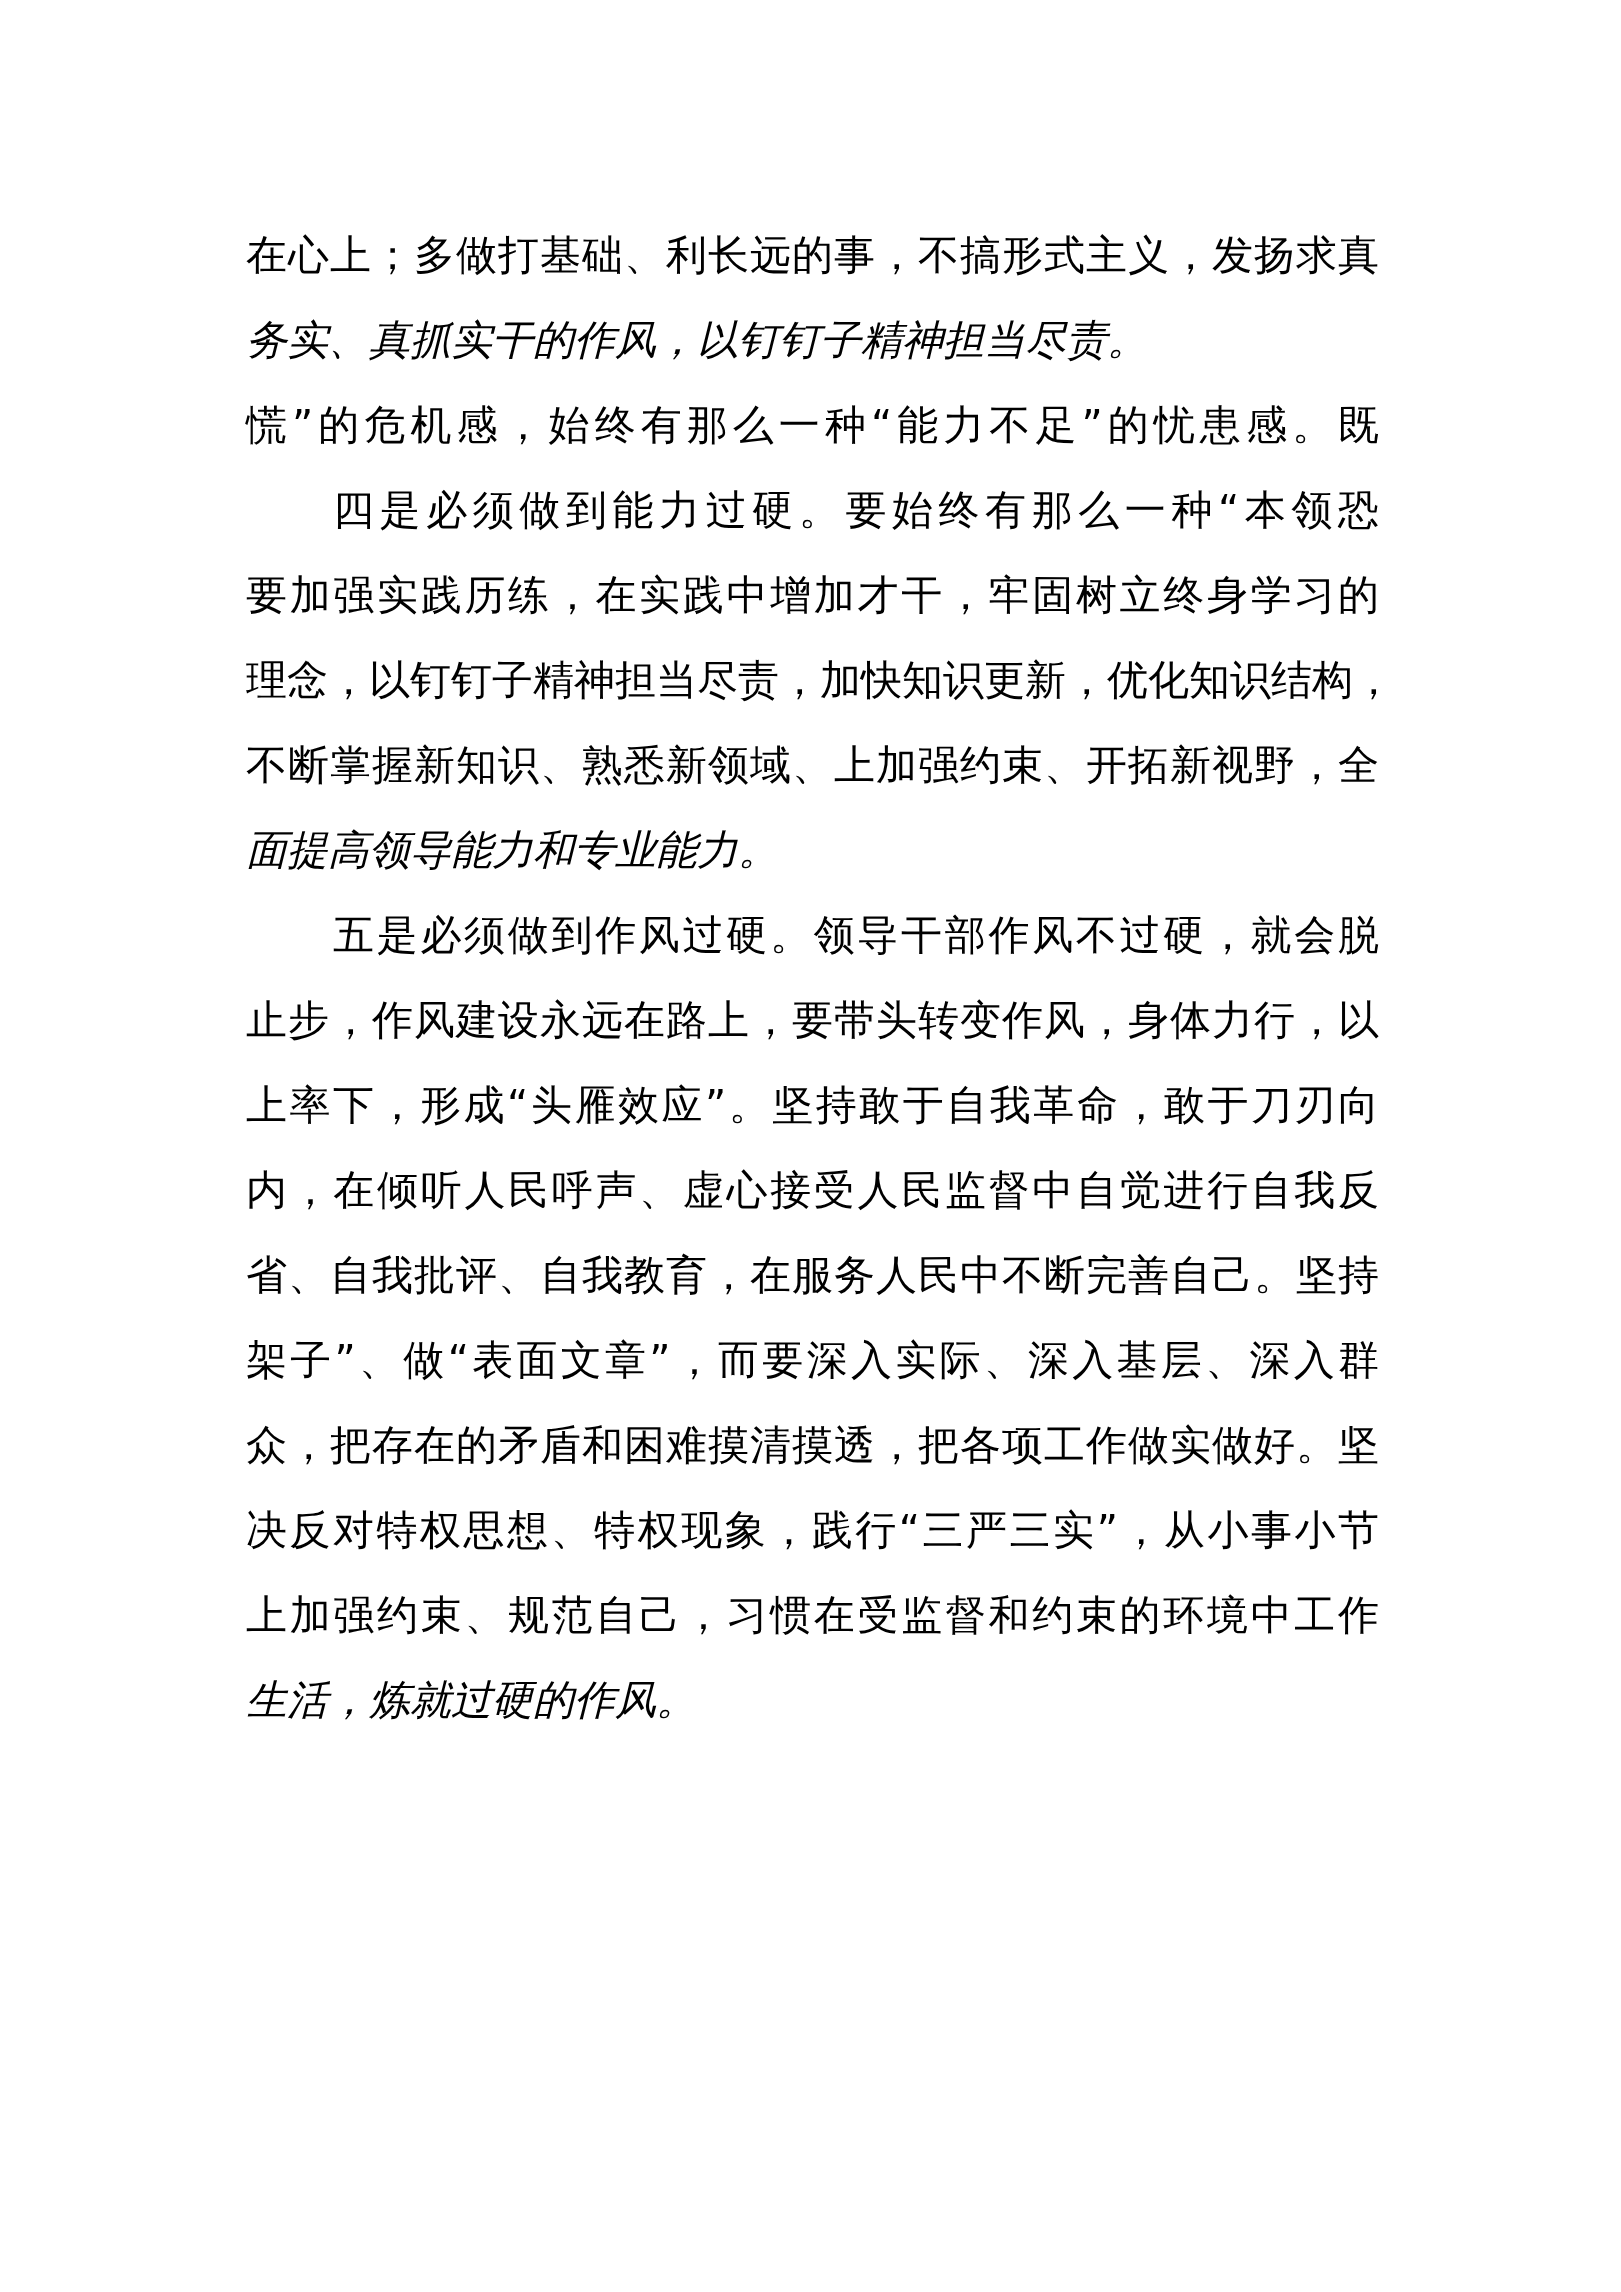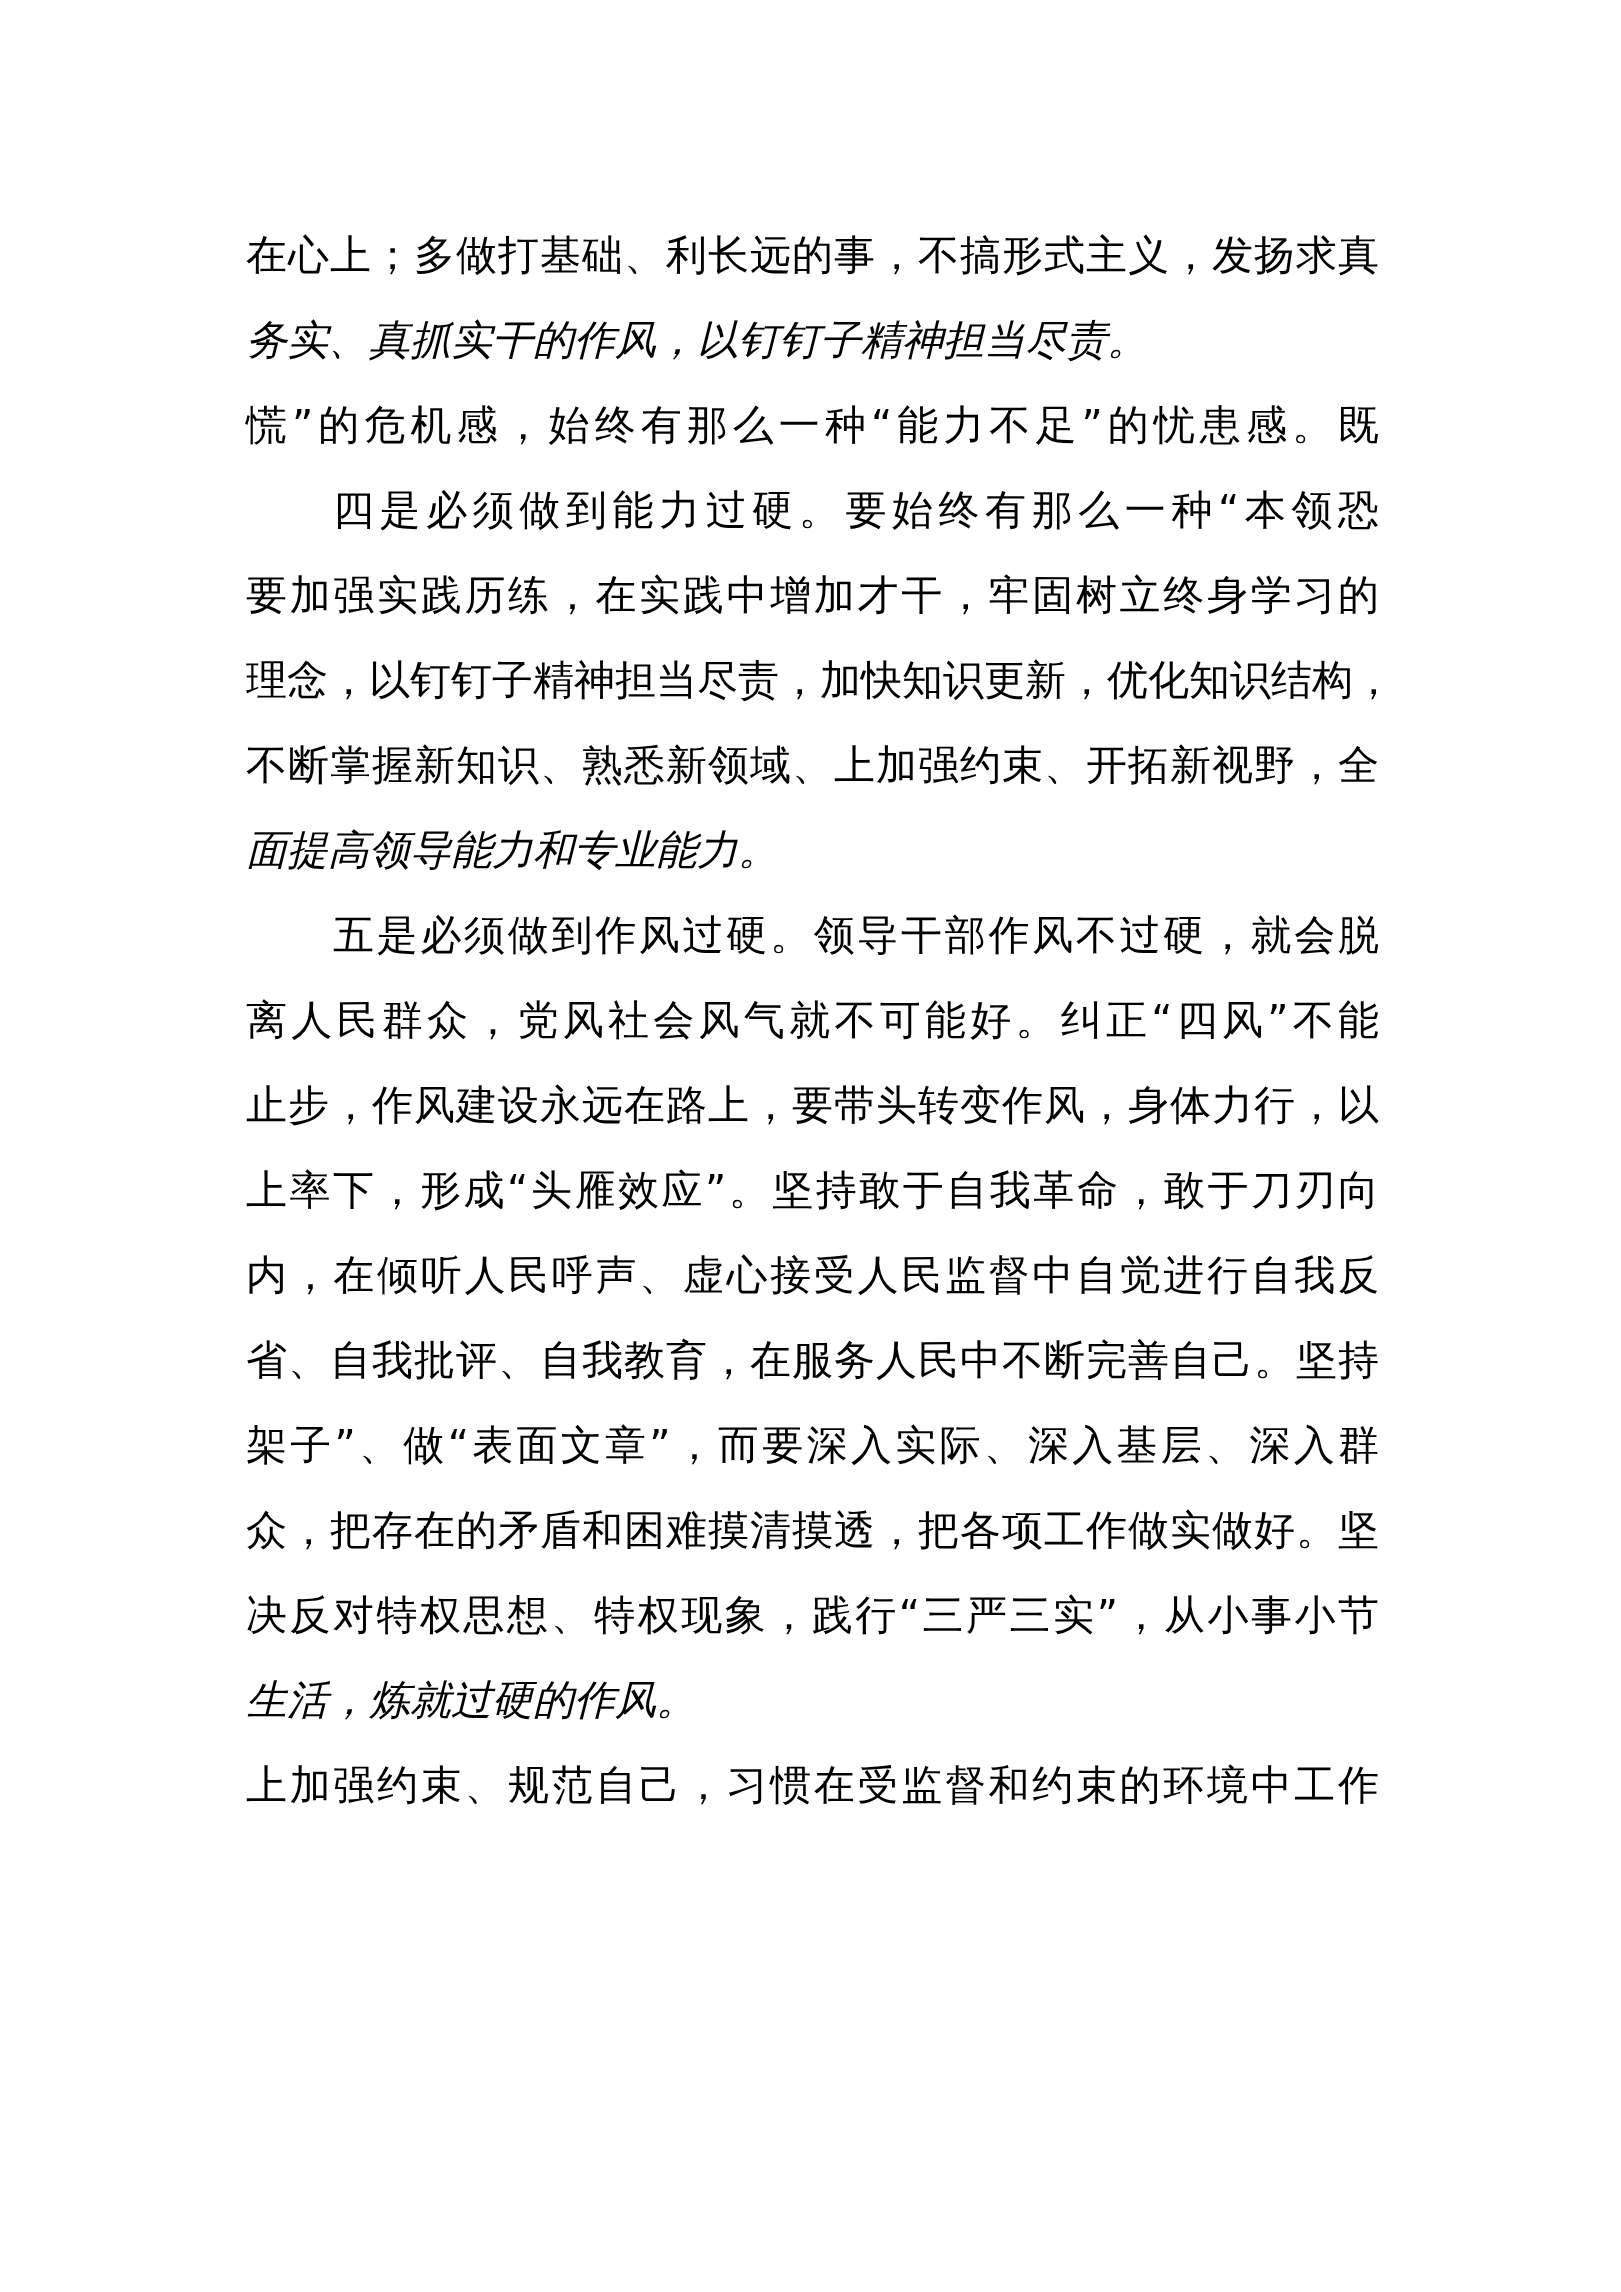--- a/index.html
+++ b/index.html
@@ -61,27 +61,26 @@
       <span class="line">慌”的危机感，始终有那么一种“能力不足”的忧患感。既</span>
       <span class="line indent">四是必须做到能力过硬。要始终有那么一种“本领恐</span>
       <span class="line">要加强实践历练，在实践中增加才干，牢固树立终身学习的</span>
       <span class="line">理念，以钉钉子精神担当尽责，加快知识更新，优化知识结构，</span>
       <span class="line">不断掌握新知识、熟悉新领域、上加强约束、开拓新视野，全</span>
       <span class="line last">面提高领导能力和专业能力。</span>
     </div>
 
     <div>
       <span class="line indent">五是必须做到作风过硬。领导干部作风不过硬，就会脱</span>
-      <span class="line">离人民群众，党风社会风气就不可能好。纠正“四风”不能</span>
       <span class="line">止步，作风建设永远在路上，要带头转变作风，身体力行，以</span>
       <span class="line">上率下，形成“头雁效应”。坚持敢于自我革命，敢于刀刃向</span>
       <span class="line">内，在倾听人民呼声、虚心接受人民监督中自觉进行自我反</span>
       <span class="line">省、自我批评、自我教育，在服务人民中不断完善自己。坚持</span>
       <span class="line">架子”、做“表面文章”，而要深入实际、深入基层、深入群</span>
       <span class="line">众，把存在的矛盾和困难摸清摸透，把各项工作做实做好。坚</span>
       <span class="line">决反对特权思想、特权现象，践行“三严三实”，从小事小节</span>
+      <span class="line">上加强约束、规范自己，习惯在受监督和约束的环境中工作</span>
       <span class="line last">生活，炼就过硬的作风。</span>
-      <span class="line">上加强约束、规范自己，习惯在受监督和约束的环境中工作</span>
     </div>
 
   </div>
 </div>
 
 
 </body></html>

